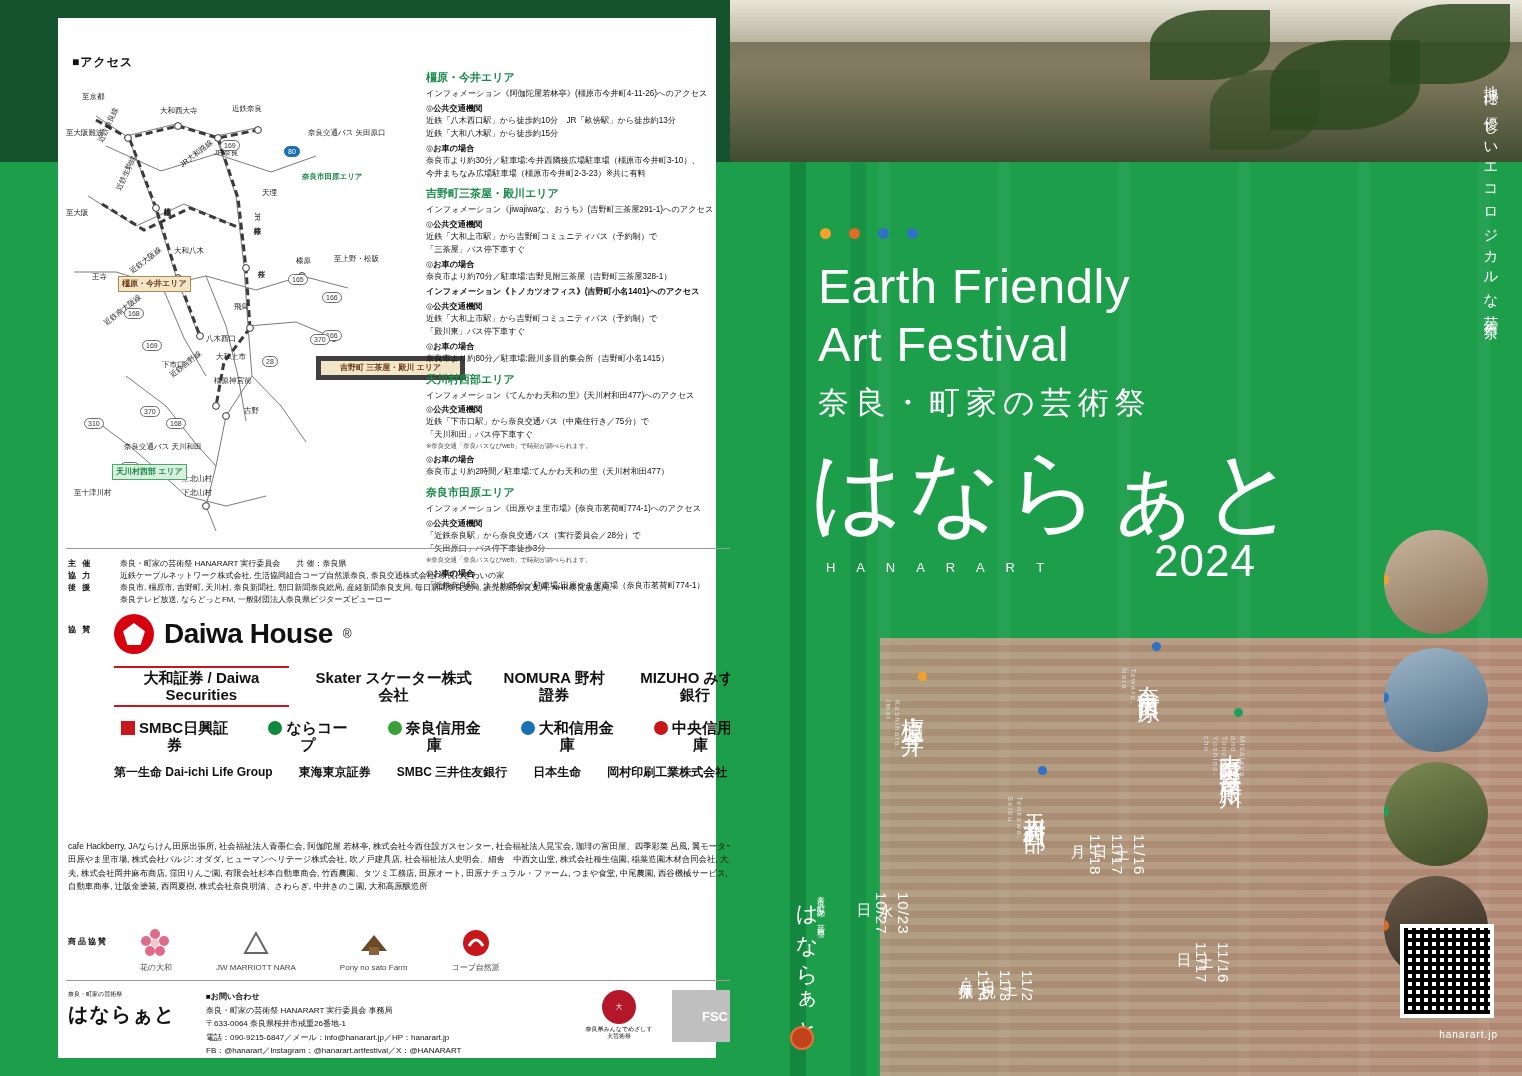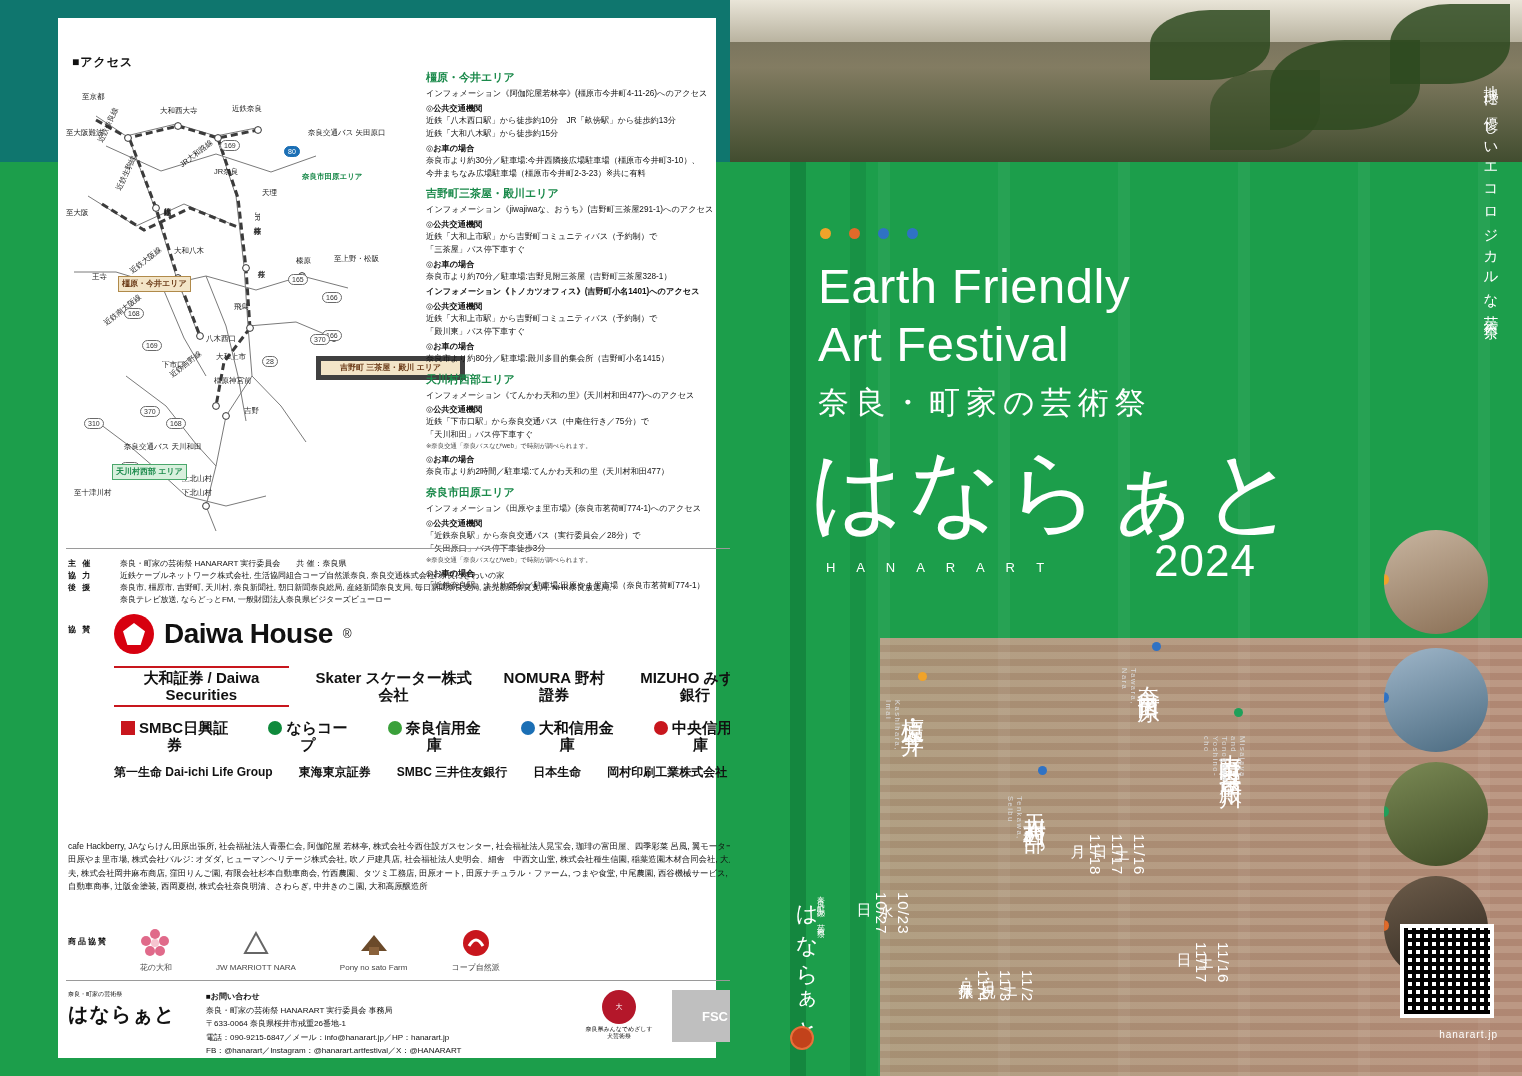--- a/index.html
+++ b/index.html
@@ -1,21 +1,21 @@
 <!DOCTYPE html>
 <html lang="ja"><head>
 <meta charset="utf-8">
 <style>
   html,body{margin:0;padding:0;background:#ffffff;}
   body{width:1522px;height:1076px;position:relative;overflow:hidden;
        font-family:"Liberation Sans","DejaVu Sans",sans-serif;color:#111;}
   .page{position:absolute;inset:0;}
 
   
-  .left{position:absolute;left:0;top:0;width:730px;height:1076px;background:#0f766e;}
+  .left{position:absolute;left:0;top:0;width:730px;height:1076px;background:#14532d;}
   .green-band{position:absolute;left:0;top:162px;width:730px;height:914px;background:#1c9e4b;}
   .white-card{position:absolute;left:58px;top:18px;width:658px;height:1040px;background:#ffffff;}
 
   .access-title{position:absolute;left:14px;top:36px;font-size:12px;font-weight:bold;letter-spacing:1px;}
 
   
   .map{position:absolute;left:8px;top:58px;width:356px;height:462px;}
   .map svg{position:absolute;left:0;top:0;}
   .map .lbl{position:absolute;font-size:7.5px;color:#222;white-space:nowrap;}
   .map .lbl.rot2{transform:rotate(-38deg);transform-origin:left top;}
@@ -181,21 +181,21 @@
               <circle cx="140" cy="430" r="3.4"></circle>
           </g>
         </svg>
 
         <div class="lbl" style="left:16px;top:16px;">至京都</div>
         <div class="lbl" style="left:94px;top:30px;">大和西大寺</div>
         <div class="lbl" style="left:166px;top:28px;">近鉄奈良</div>
         <div class="lbl" style="left:0px;top:52px;">至大阪難波</div>
         <div class="lbl rot3" style="left:30px;top:64px;">近鉄奈良線</div>
         <div class="lbl rot3" style="left:48px;top:112px;">近鉄生駒線</div>
-        <div class="lbl" style="left:148px;top:72px;margin-top:19px;">JR奈良</div>
+        <div class="lbl" style="left:148px;top:72px;">JR奈良</div>
         <div class="lbl rot2" style="left:112px;top:86px;">JR大和路線</div>
         <div class="lbl" style="left:196px;top:112px;">天理</div>
         <div class="lbl vert" style="left:96px;top:126px;">近鉄橿原線</div>
         <div class="lbl vert" style="left:186px;top:136px;">JR桜井線</div>
         <div class="lbl" style="left:0px;top:132px;">至大阪</div>
         <div class="lbl" style="left:26px;top:196px;">王寺</div>
         <div class="lbl rot2" style="left:62px;top:192px;">近鉄大阪線</div>
         <div class="lbl" style="left:108px;top:170px;">大和八木</div>
         <div class="lbl vert" style="left:190px;top:188px;">桜井</div>
         <div class="lbl" style="left:230px;top:180px;">榛原</div>

